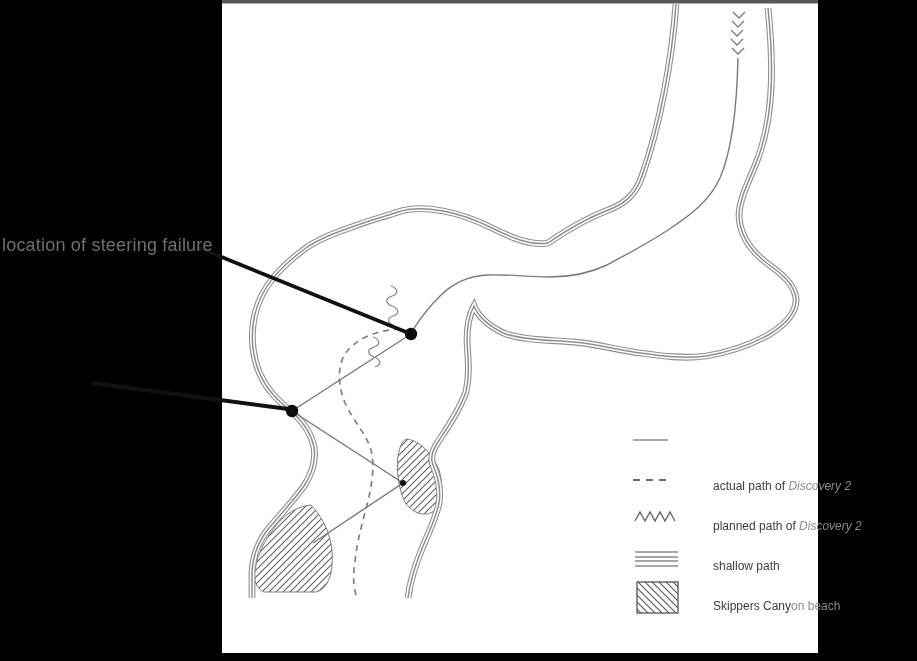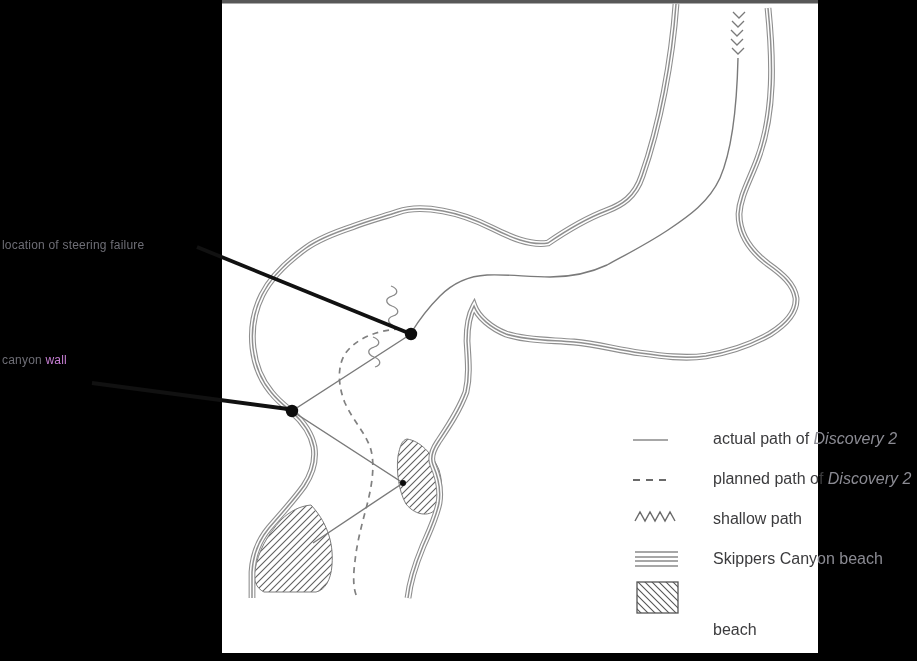--- a/index.html
+++ b/index.html
@@ -1,23 +1,23 @@
 <!DOCTYPE html>
 <html><head>
 <meta charset="utf-8">
 <style>
   html,body{margin:0;padding:0;background:#000;}
   body{width:917px;height:661px;position:relative;overflow:hidden;
        font-family:"Liberation Sans", sans-serif;}
   #stage{position:absolute;left:0;top:0;width:917px;height:661px;}
   svg{position:absolute;left:0;top:0;}
   .txt{position:absolute;white-space:nowrap;}
-  .left-label{color:#6e6e76;font-size:12px;line-height:19px;letter-spacing:.2px;}
+  .left-label{color:#6e6e76;font-size:18px;line-height:19px;letter-spacing:.2px;}
   .hl{color:#c77fd4;}
-  .legend-label{color:#3b3b3d;font-size:16px;line-height:16px;}
+  .legend-label{color:#3b3b3d;font-size:12px;line-height:16px;margin-top:47px;}
   .suffix{color:#8b8b93;}
   .it{font-style:italic;}
 </style>
 </head>
 <body>
 
 <div id="stage">
 
   <svg width="917" height="661" viewBox="0 0 917 661">
     <defs>
@@ -108,21 +108,20 @@
         <line x1="635" y1="561" x2="678" y2="561"></line>
         <line x1="635" y1="566" x2="678" y2="566"></line>
       </g>
       <rect x="637" y="582" width="41" height="31" fill="url(#hatchLeg)" stroke="#555" stroke-width="1.3"></rect>
     </g>
   </svg>
 
   <div class="txt left-label" style="left:2px; top:236px;">location of steering failure</div>
 
   <div class="txt left-label" style="left:2px; top:351px;">
-    <div><span>canyon </span><span class="hl">wall</span></div>
   </div>
 
   <div class="txt legend-label" style="left:713px; top:431px;"><span>actual path of </span><span class="suffix it">Discovery 2</span></div>
 
   <div class="txt legend-label" style="left:713px; top:471px;text-align:right;"><span>planned path of </span><span class="suffix it">Discovery 2</span></div>
 
   <div class="txt legend-label" style="left:713px; top:511px;"><span>shallow path</span></div>
 
   <div class="txt legend-label" style="left:713px; top:551px;"><span>Skippers Cany</span><span class="suffix">on beach</span></div>
 

